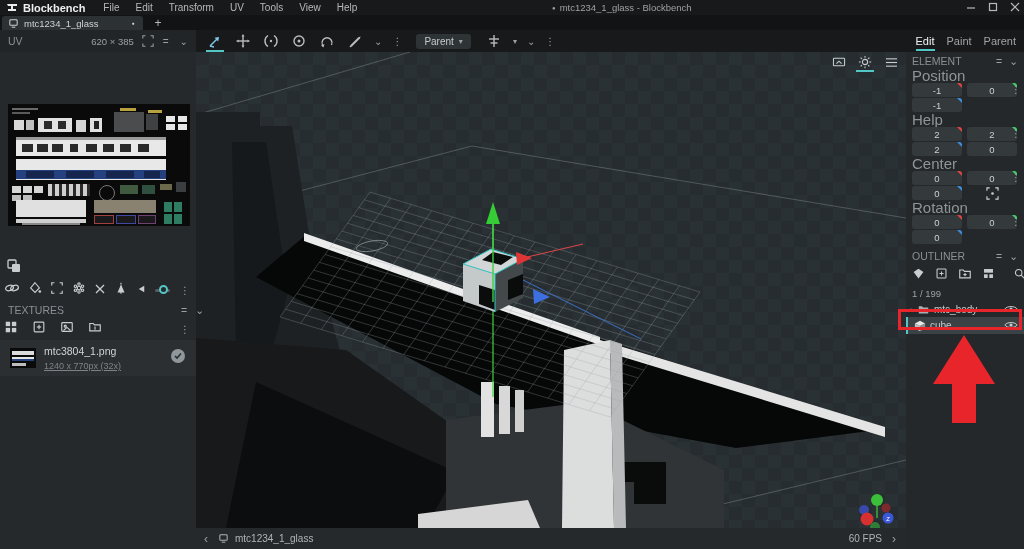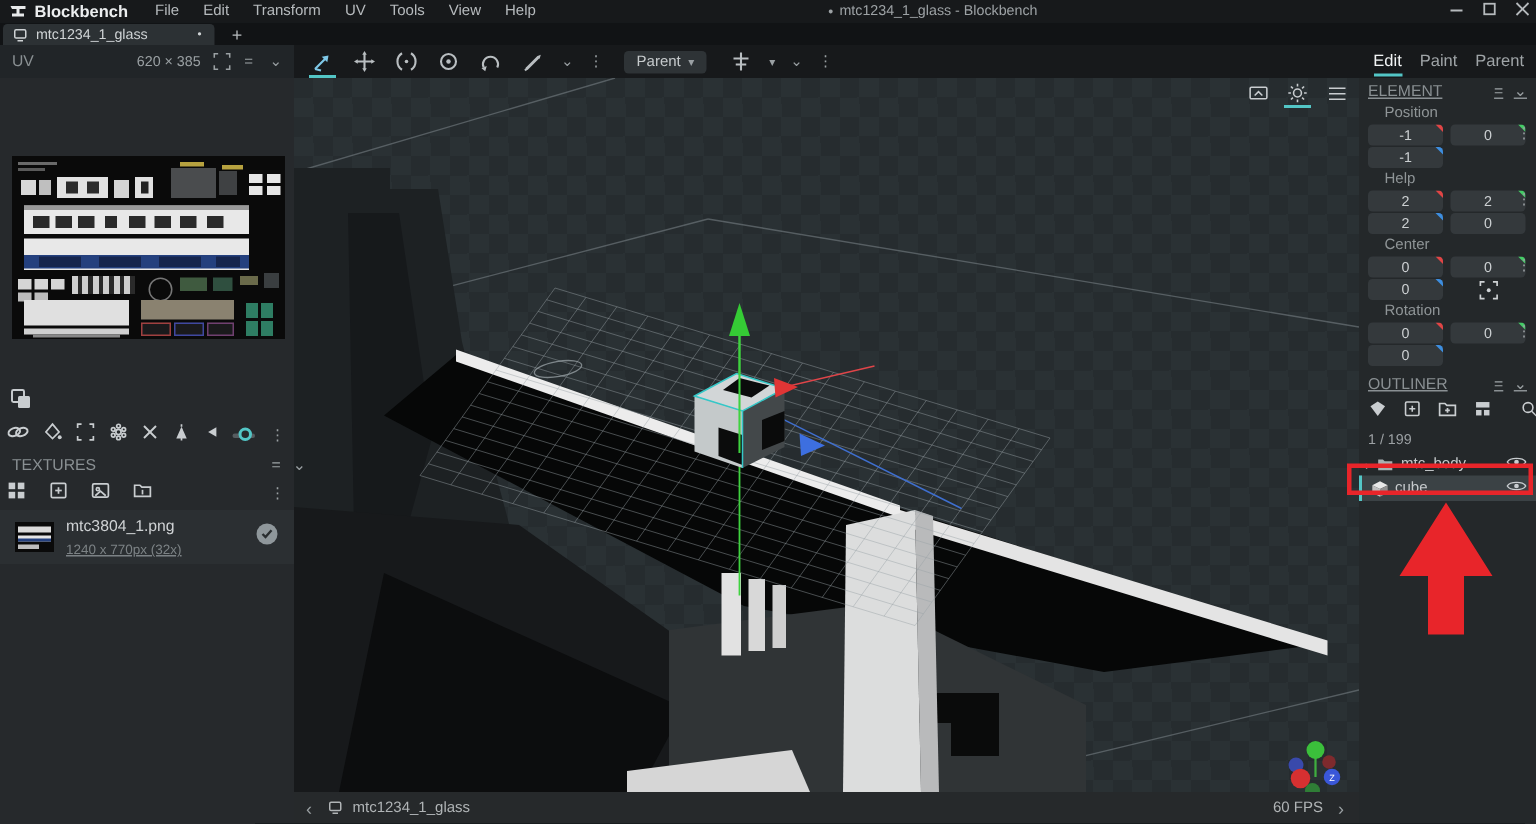--- a/index.html
+++ b/index.html
@@ -81,24 +81,24 @@
   .vp-icons{position:absolute;top:2px;right:6px;display:flex;gap:8px;align-items:center;z-index:12;}
   .vp-icons .vico{position:relative;width:18px;height:16px;display:flex;align-items:center;justify-content:center;}
   .vp-icons svg{stroke:#c9cdd0;fill:none;stroke-width:1.2;}
   .vico.active::after{content:"";position:absolute;left:0;right:0;bottom:-2px;height:2px;background:#53c6c6;}
   .statusbar{position:absolute;left:196px;top:528px;width:710px;height:21px;background:#26292b;
              display:flex;align-items:center;font-size:10px;color:#b0b4b6;z-index:20;}
   .statusbar .proj{display:flex;align-items:center;gap:6px;margin-left:8px;}
   .statusbar .right{margin-left:auto;display:flex;align-items:center;gap:8px;margin-right:8px;}
   
   .right-panel{position:absolute;left:906px;top:52px;width:118px;height:497px;background:#24282a;z-index:20;}
-  .rp-sec-header{display:flex;align-items:center;height:17px;font-size:10.5px;color:#8a9093;padding:0 6px;text-decoration:underline;}
+  .rp-sec-header{display:flex;align-items:center;height:17px;font-size:10.5px;color:#8a9093;padding:0 6px;}
   .rp-sec-header .right{margin-left:auto;display:flex;gap:7px;align-items:center;color:#9aa0a3;}
   .fgroup{padding:1px 0 1px 6px;position:relative;}
-  .fgroup .flabel{font-size:10px;color:#8f9597;height:12px;line-height:12px;margin-left:11px;}
+  .fgroup .flabel{font-size:15px;color:#8f9597;height:12px;line-height:12px;}
   .frow{display:flex;gap:5px;margin-top:1px;align-items:center;}
   .field{position:relative;width:50px;height:14px;background:#34393c;border-radius:3px;
          font-size:9.5px;color:#ccd0d2;display:flex;align-items:center;justify-content:center;overflow:hidden;}
   .field::after{content:"";position:absolute;top:0;right:0;width:0;height:0;
                 border-left:5px solid transparent;}
   .field.cx::after{border-top:5px solid #e14545;}
   .field.cy::after{border-top:5px solid #44cc66;}
   .field.cz::after{border-top:5px solid #3d8ee0;}
   .fgroup .gdots{position:absolute;right:3px;top:15px;color:#9aa0a3;font-size:10px;}
   .crosshair-btn{width:50px;height:14px;display:flex;align-items:center;justify-content:center;}

